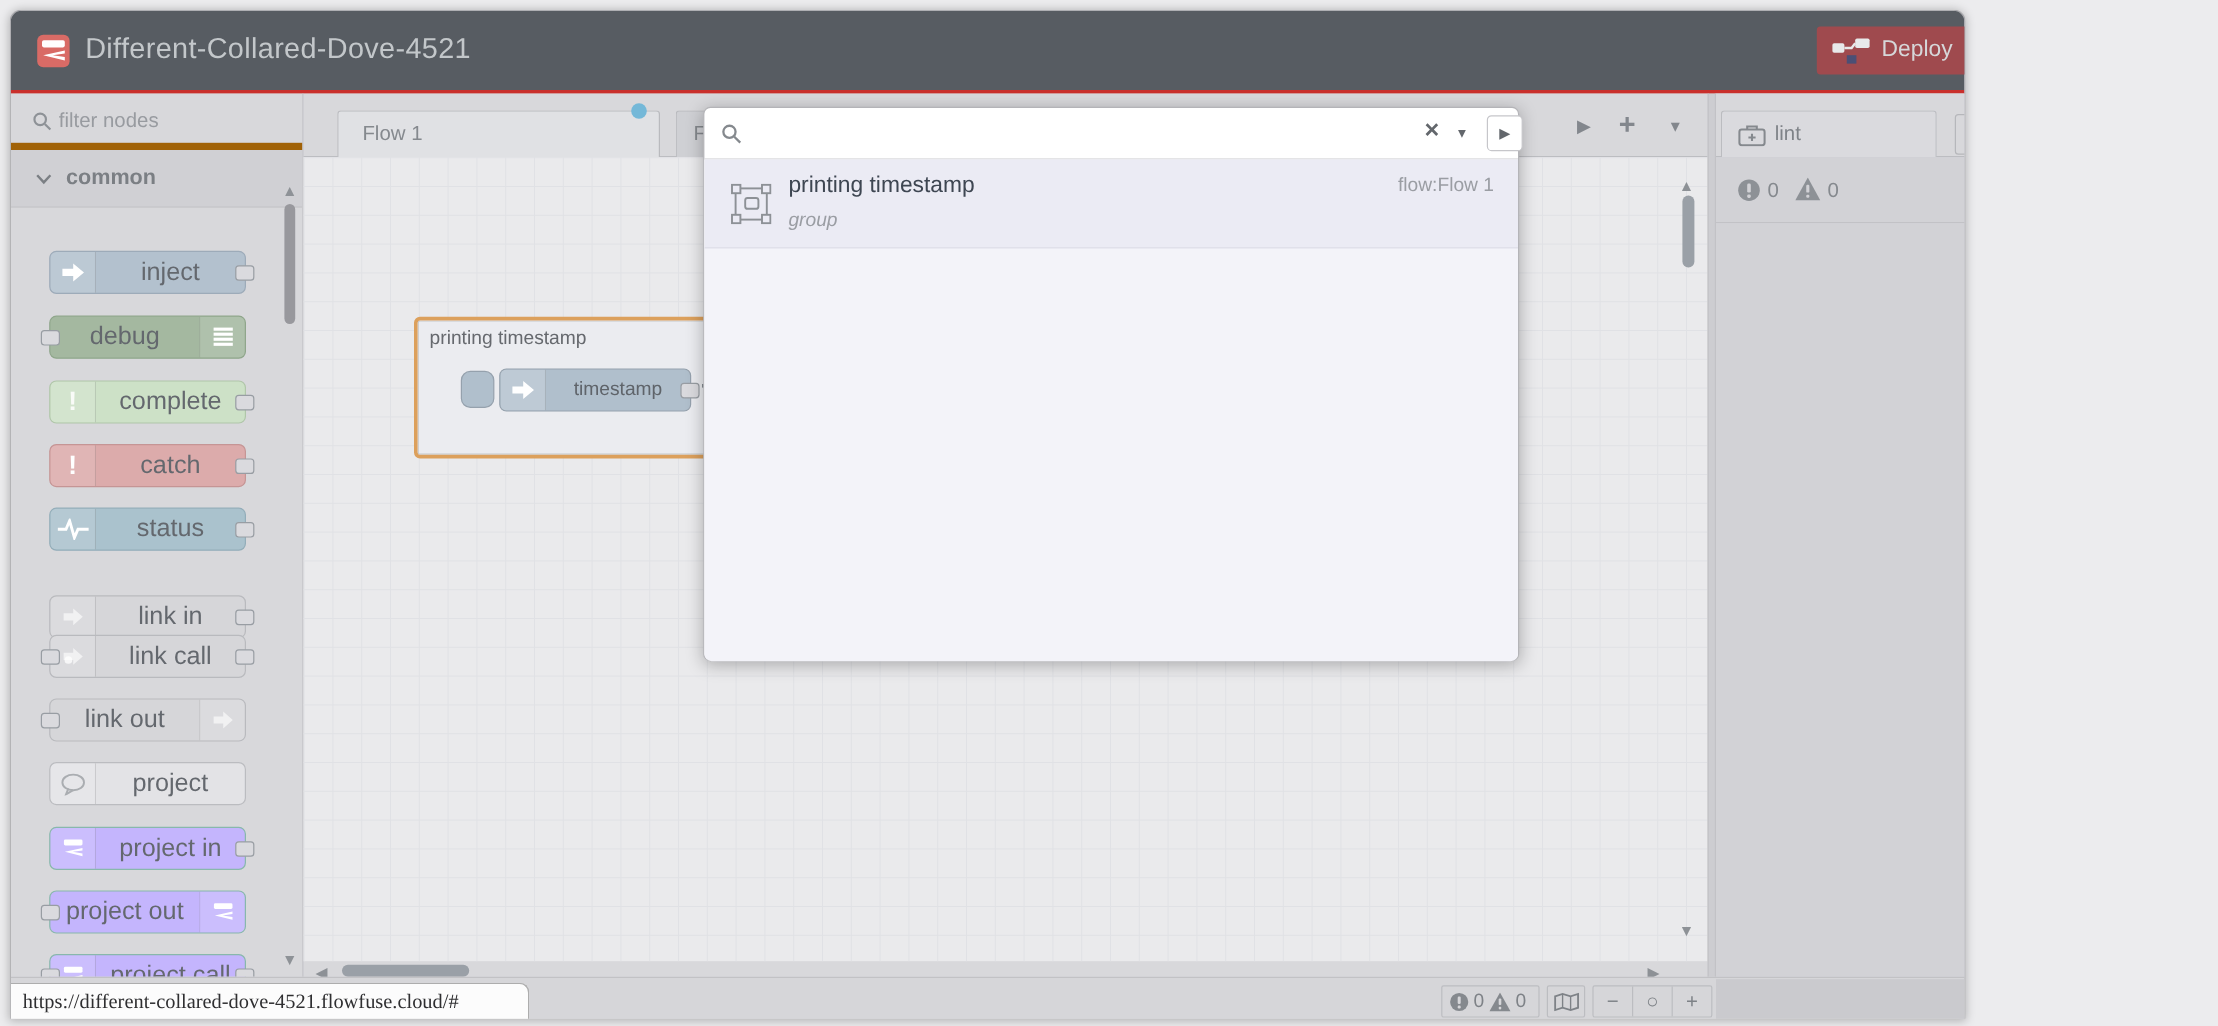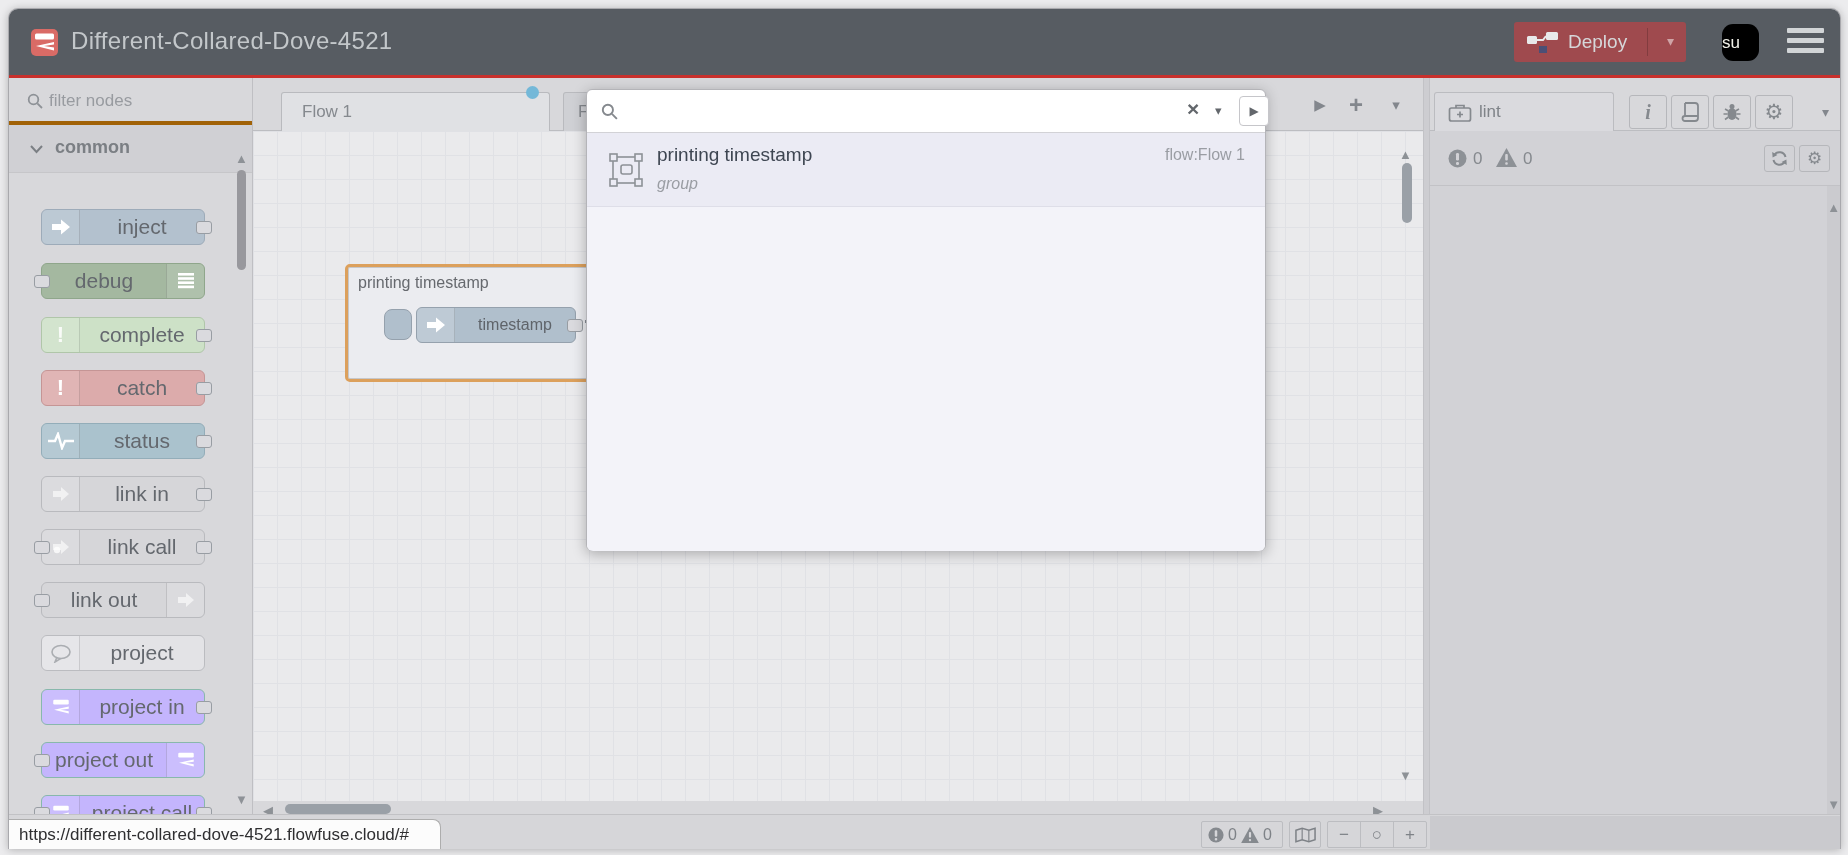--- a/index.html
+++ b/index.html
@@ -1,39 +1,39 @@
 <!DOCTYPE html>
 <html><head>
 <meta charset="utf-8">
 <style>
   * { margin:0; padding:0; box-sizing:border-box; }
   html,body { width:1848px; height:855px; background:#ececee; font-family:"Liberation Sans","DejaVu Sans",sans-serif; overflow:hidden; }
 
   
-  #app { position:absolute; left:8px; top:8px; width:1833px; height:841px;
+  #app { position:absolute; left:8px; top:8px; width:1630px; height:841px;
          border:1px solid #a9a9ad; border-bottom:none; border-radius:10px 10px 0 0;
          background:#d8d8db; box-shadow:0 1px 8px rgba(0,0,0,.25); overflow:hidden; }
 
   
   #header { position:absolute; left:0; top:0; width:100%; height:66px; background:#575c62; }
   #logo { position:absolute; left:22px; top:20px; width:27px; height:27px; border-radius:5px; background:#d96b66; }
   #app-title { position:absolute; left:62px; top:18px; font-size:24px; color:#c3c7ca; letter-spacing:.3px; }
   #deploy-btn { position:absolute; left:1505px; top:13px; width:172px; height:40px; background:#9f4a4e; border-radius:3px; cursor:pointer; }
   #deploy-label { position:absolute; left:54px; top:9px; font-size:19px; color:#d6d7d9; }
   #deploy-caret { position:absolute; right:12px; top:11px; font-size:14px; color:#cfa4a6; }
   #deploy-divider { position:absolute; right:38px; top:6px; width:1px; height:28px; background:rgba(0,0,0,.18); }
   #avatar { position:absolute; left:1713px; top:15px; width:37px; height:37px; border-radius:11px; background:#000000;
             color:#f2f2ea; font-size:17px; display:flex; align-items:center; justify-content:flex-start; }
   #hamburger { position:absolute; left:1778px; top:19px; width:37px; height:28px; }
   #hamburger .bar { position:absolute; left:0; width:37px; height:5px; background:#d2d5d7; border-radius:1px; }
   #redline { position:absolute; left:0; top:66px; width:100%; height:3px; background:#c9302c; }
 
   
   #palette { position:absolute; left:0; top:69px; width:244px; height:736px; background:#d8d8db; border-right:1px solid #bfbfc3; overflow:hidden; }
-  #filter-row { position:absolute; left:0; top:0; width:100%; height:47px; border-bottom:4px solid #a16207; }
+  #filter-row { position:absolute; left:0; top:0; width:100%; height:47px; border-bottom:6px solid #a16207; }
   #filter-input { position:absolute; left:40px; top:8px; width:190px; height:30px; border:none; background:transparent; font-size:17px; color:#6a6e73; outline:none; font-family:inherit; }
   #filter-input::placeholder { color:#989ba0; }
   #category { position:absolute; left:0; top:47px; width:100%; height:48px; background:#d0d0d4; border-bottom:1px solid #c6c6c9; cursor:pointer; }
   #category-label { position:absolute; left:46px; top:12px; font-size:18px; font-weight:bold; color:#7b7f84; }
   .pnode { position:absolute; left:32px; width:164px; height:36px; border:1px solid; border-radius:6px; cursor:grab; }
   .nicon { position:absolute; top:0; bottom:0; width:38px; display:flex; align-items:center; justify-content:center; background:rgba(255,255,255,.13); }
   .nicon.ileft  { left:0; border-right:1px solid rgba(0,0,0,.12); border-radius:5px 0 0 5px; }
   .nicon.iright { right:0; border-left:1px solid rgba(0,0,0,.12); border-radius:0 5px 5px 0; }
   .nlabel { position:absolute; top:0; bottom:0; display:flex; align-items:center; font-size:21px; color:#64686e; }
   .lab-l { left:0; right:38px; justify-content:center; }
@@ -116,21 +116,21 @@
   #search-goto { position:absolute; left:652px; top:6px; width:30px; height:30px; border:1px solid #c6c6ca; border-radius:4px; display:flex; align-items:center; justify-content:center; color:#63676c; font-size:12px; cursor:pointer; background:#fff; }
   #search-divider { position:absolute; left:0; top:42px; width:100%; height:1px; background:#d2d2d6; }
   #search-results { position:absolute; left:0; top:43px; width:100%; height:418px; background:#f3f3f9; border-radius:0 0 6px 6px; overflow:hidden; }
   #result-row { position:absolute; left:0; top:0; width:100%; height:74px; background:#ebebf4; border-bottom:1px solid #dedee8; cursor:pointer; }
   #result-title { position:absolute; left:70px; top:11px; font-size:19px; color:#3e4652; }
   #result-sub { position:absolute; left:70px; top:42px; font-size:16px; font-style:italic; color:#9a9da3; }
   #result-loc { position:absolute; right:20px; top:13px; font-size:16px; color:#9a9da3; }
 
   
   #url-tip { position:absolute; left:0; top:810px; width:432px; height:31px; background:#fcfcfc; border-top:1px solid #adadad; border-right:1px solid #adadad; border-radius:0 8px 0 0; z-index:60; }
-  #url-text { position:absolute; left:10px; top:5px; font-size:17px; color:#2f2f31; }
+  #url-text { position:absolute; left:10px; top:5px; font-size:17px; color:#2f2f31;font-family:Liberation Serif, serif; }
 
   svg { display:block; }
 </style>
 </head>
 <body>
 
 <div id="app">
 
   <div id="header">
     <div id="logo">
@@ -223,21 +223,21 @@
     <div class="pnode n-status" style="top:345px">
       <div class="nicon ileft">
         <svg width="26" height="18" viewBox="0 0 26 18">
             <polyline points="0,9 7,9 10,2 14,16 17,9 26,9" fill="none" stroke="#fff" stroke-width="2.4"></polyline>
           </svg>
       </div>
       <div class="nlabel lab-r">status</div>
       <div class="port pR"></div>
     </div>
 
-    <div class="pnode n-link" style="top:398px">
+    <div class="pnode n-link" style="top:418px">
       <div class="nicon ileft">
         <svg width="18" height="16" viewBox="0 0 18 16">
             <path d="M1 5 h8 V1 L17 8 L9 15 V11 H1 Z" fill="rgba(255,255,255,.6)"></path>
           </svg>
       </div>
       <div class="nlabel lab-r">link in</div>
       <div class="port pR"></div>
     </div>
 
     <div class="pnode n-link" style="top:451px">

